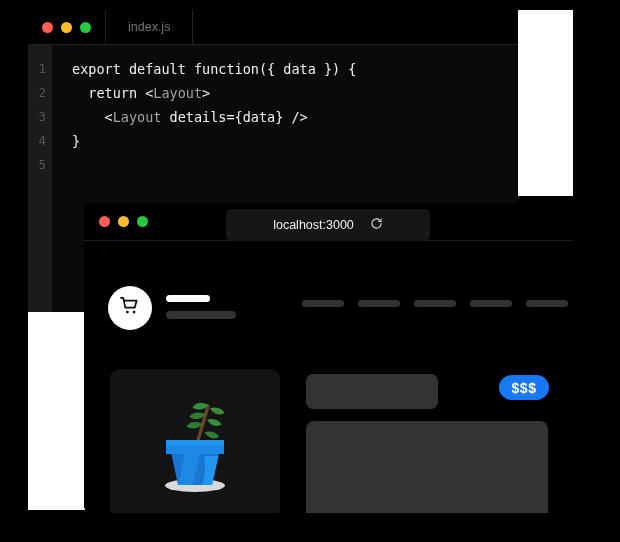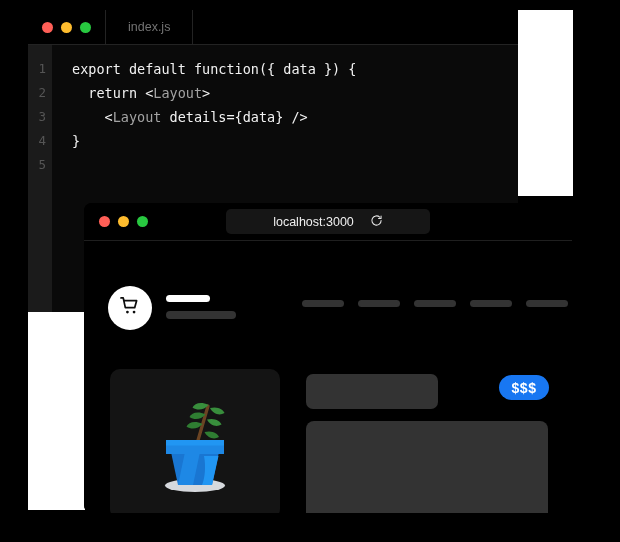--- a/index.html
+++ b/index.html
@@ -138,21 +138,21 @@
     display: flex;
     align-items: center;
     gap: 8px;
     padding-left: 15px;
   }
   #url-bar {
     position: absolute;
     left: 142px;
     top: 6px;
     width: 204px;
-    height: 25px;
+    height: 32px;
     background: #161616;
     border-radius: 5px;
     display: flex;
     align-items: center;
     justify-content: center;
     gap: 16px;
   }
   #url-text {
     font-size: 12.5px;
     color: #f0f0f0;

